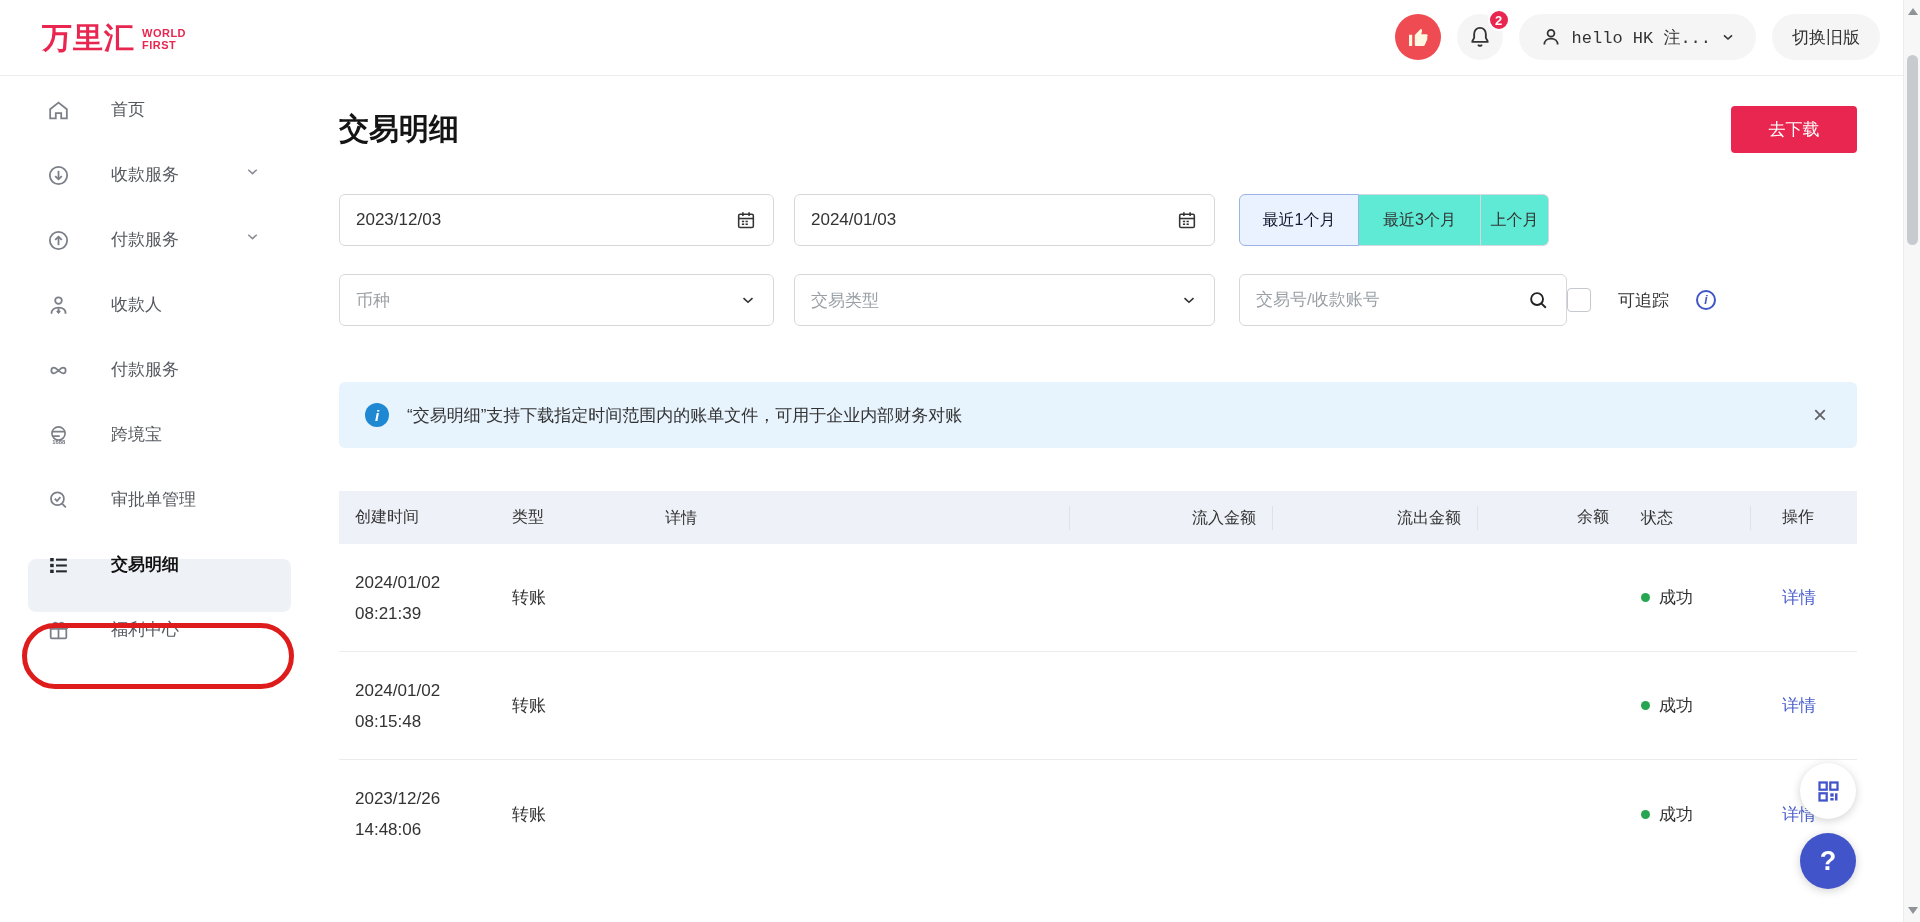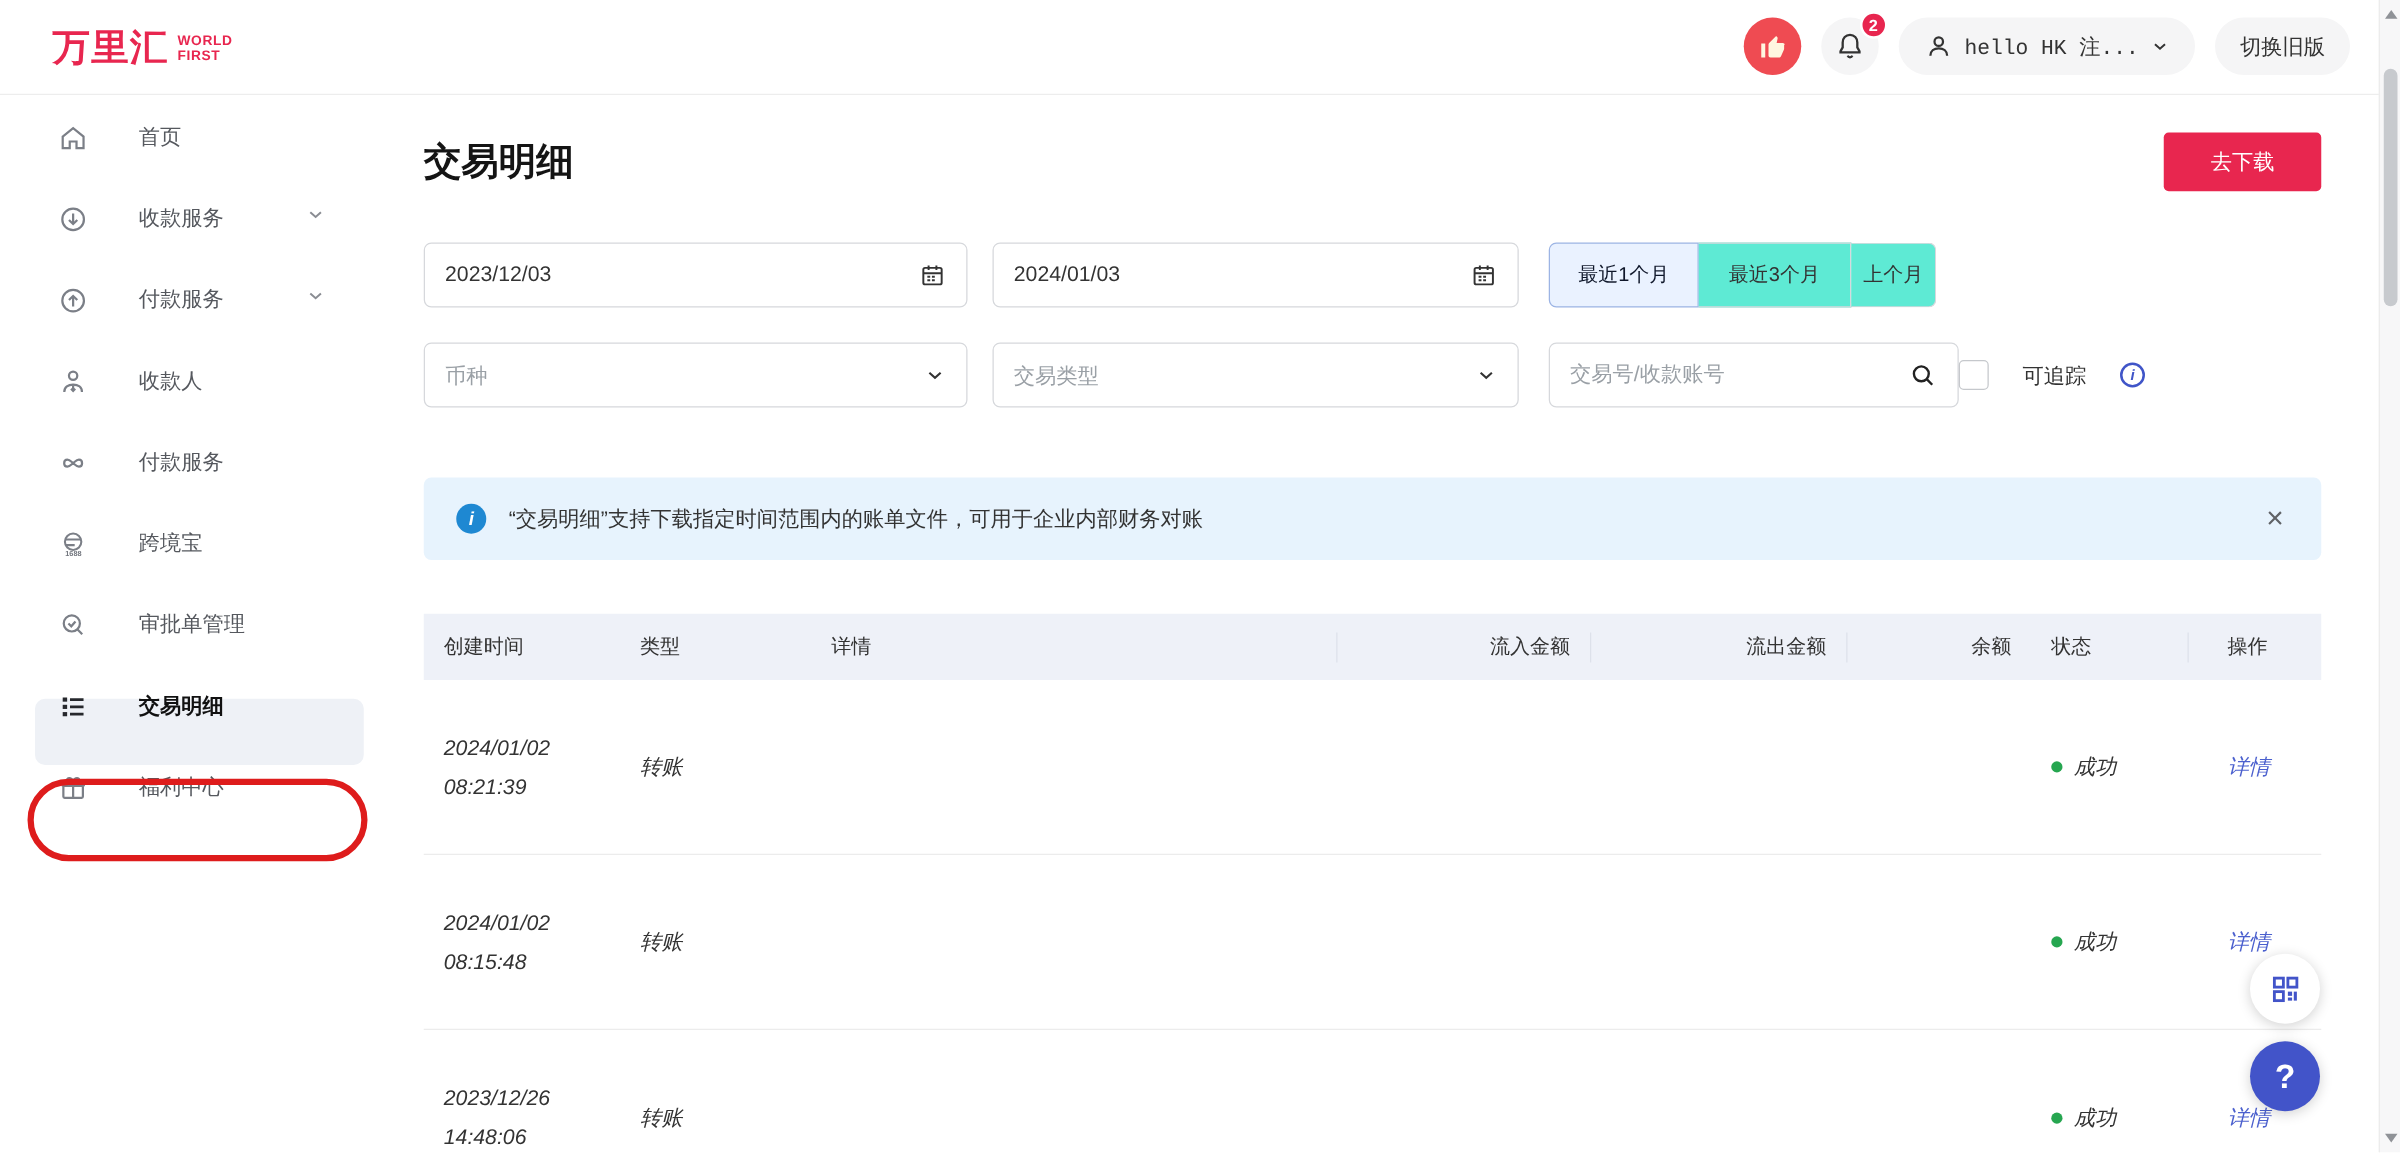--- a/index.html
+++ b/index.html
@@ -77,21 +77,21 @@
 
   
   .table { margin-top:43px; }
   .t-head, .t-row { display:grid;
     grid-template-columns:173px 153px 405px 203px 205px 147px 126px 106px; align-items:center; }
   .t-head { height:53px; background:#eef1f8; font-size:16px; color:#333; }
   .th { padding-left:0; } .th.c1 { padding-left:16px; }
   .th.num { text-align:right; padding-right:16px; }
   .th.div { border-right:1px solid #dde1ea; height:24px; line-height:24px; }
   .th.c7 { padding-left:16px; } .th.c8 { padding-left:31px; }
-  .t-row { height:140px; border-bottom:1px solid #ececec; font-size:17px; color:#333;font-style:italic; }
+  .t-row { height:108px; border-bottom:1px solid #ececec; font-size:17px; color:#333; }
   .t-row:last-child { border-bottom:none; }
   .cell.c1 { padding-left:16px; line-height:31px; }
   .cell.c7 { padding-left:16px; display:flex; align-items:center; gap:9px; }
   .cell.c8 { padding-left:31px; }
   .dot { width:9px; height:9px; border-radius:50%; background:#26a650; }
   .link { color:#4b60ce; cursor:pointer; }
 
   
   .float-btn { position:absolute; width:56px; height:56px; border-radius:50%;
     display:flex; align-items:center; justify-content:center; cursor:pointer;

